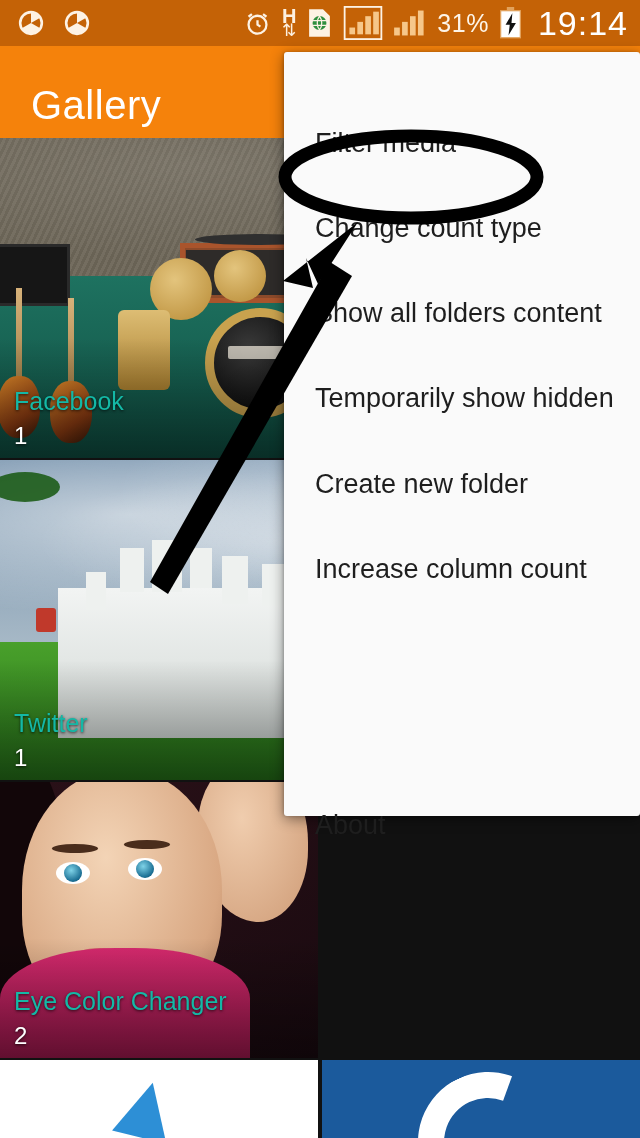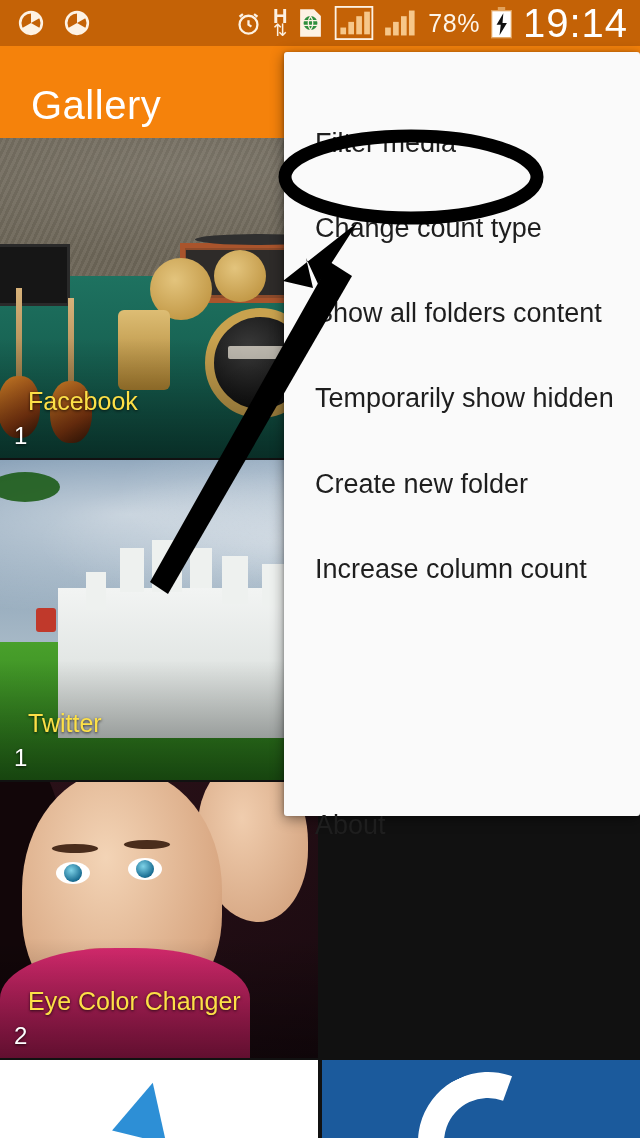--- a/index.html
+++ b/index.html
@@ -13,41 +13,41 @@
   
   .statusbar {
     position:absolute; left:0; top:0; width:640px; height:46px;
     background:#c46206; display:flex; align-items:center;
     padding:0 12px 0 18px; color:#fff8f0;
   }
   .sb-left { display:flex; align-items:center; gap:20px; }
   .sb-right { margin-left:auto; display:flex; align-items:center; gap:10px; }
   .sb-icon { display:flex; align-items:center; justify-content:center; }
   .sb-text { font-size:25px; letter-spacing:0.5px; color:#fdf4e8; }
-  .sb-time { font-size:40px; color:#fff; letter-spacing:1px; }
+  .sb-time { font-size:34px; color:#fff; letter-spacing:1px; margin-left:6px; }
   .hnet { display:flex; flex-direction:column; align-items:center; line-height:0.82; }
   .hnet .h { font-size:20px; font-weight:bold; color:#fdf0e0; }
   .hnet .ar { font-size:17px; color:#fdf0e0; }
 
   
   .actionbar {
     position:absolute; left:0; top:46px; width:640px; height:92px;
     background:#f5820b;
   }
   .actionbar .title {
     position:absolute; left:31px; top:37px;
     font-size:40px; color:#ffffff; letter-spacing:0.5px;
   }
 
   
   .grid { position:absolute; left:0; top:138px; width:640px; height:1000px; }
   .tile { position:absolute; overflow:hidden; background:#2b2b2b; }
   .tile .label {
-    position:absolute; left:28px; bottom:42px;
-    color:#fde047; font-size:25px;
+    position:absolute; left:14px; bottom:42px;
+    color:#14b8a6; font-size:25px;
     text-shadow:0 1px 3px rgba(0,0,0,.75);
   }
   .tile .count {
     position:absolute; left:14px; bottom:8px;
     color:#ffffff; font-size:24px;
     text-shadow:0 1px 3px rgba(0,0,0,.75);
   }
   .tile .scrim {
     position:absolute; left:0; right:0; bottom:0; height:120px;
     background:linear-gradient(to top, rgba(0,0,0,.42), rgba(0,0,0,0));
@@ -260,21 +260,21 @@
       <span class="sb-icon">
         <svg width="34" height="30" viewBox="0 0 30 26">
           <g fill="#f6c78a">
             <rect x="1" y="17" width="5" height="7"></rect>
             <rect x="8" y="12" width="5" height="12"></rect>
             <rect x="15" y="7" width="5" height="17"></rect>
             <rect x="22" y="2" width="5" height="22"></rect>
           </g>
         </svg>
       </span>
-      <span class="sb-text">78%</span>
+      <span class="sb-text">31%</span>
       <span class="sb-icon">
         <svg width="23" height="32" viewBox="0 0 18 26">
           <rect x="6" y="0" width="6" height="3" fill="#e2a25c"></rect>
           <rect x="1" y="3" width="16" height="22" fill="#ffffff" stroke="#e2a25c" stroke-width="1"></rect>
           <path d="M10.5 5 L5 14.5h3.4L7.4 23l6-10h-3.6z" fill="#111"></path>
         </svg>
       </span>
       <span class="sb-time">19:14</span>
     </div>
   </div>

